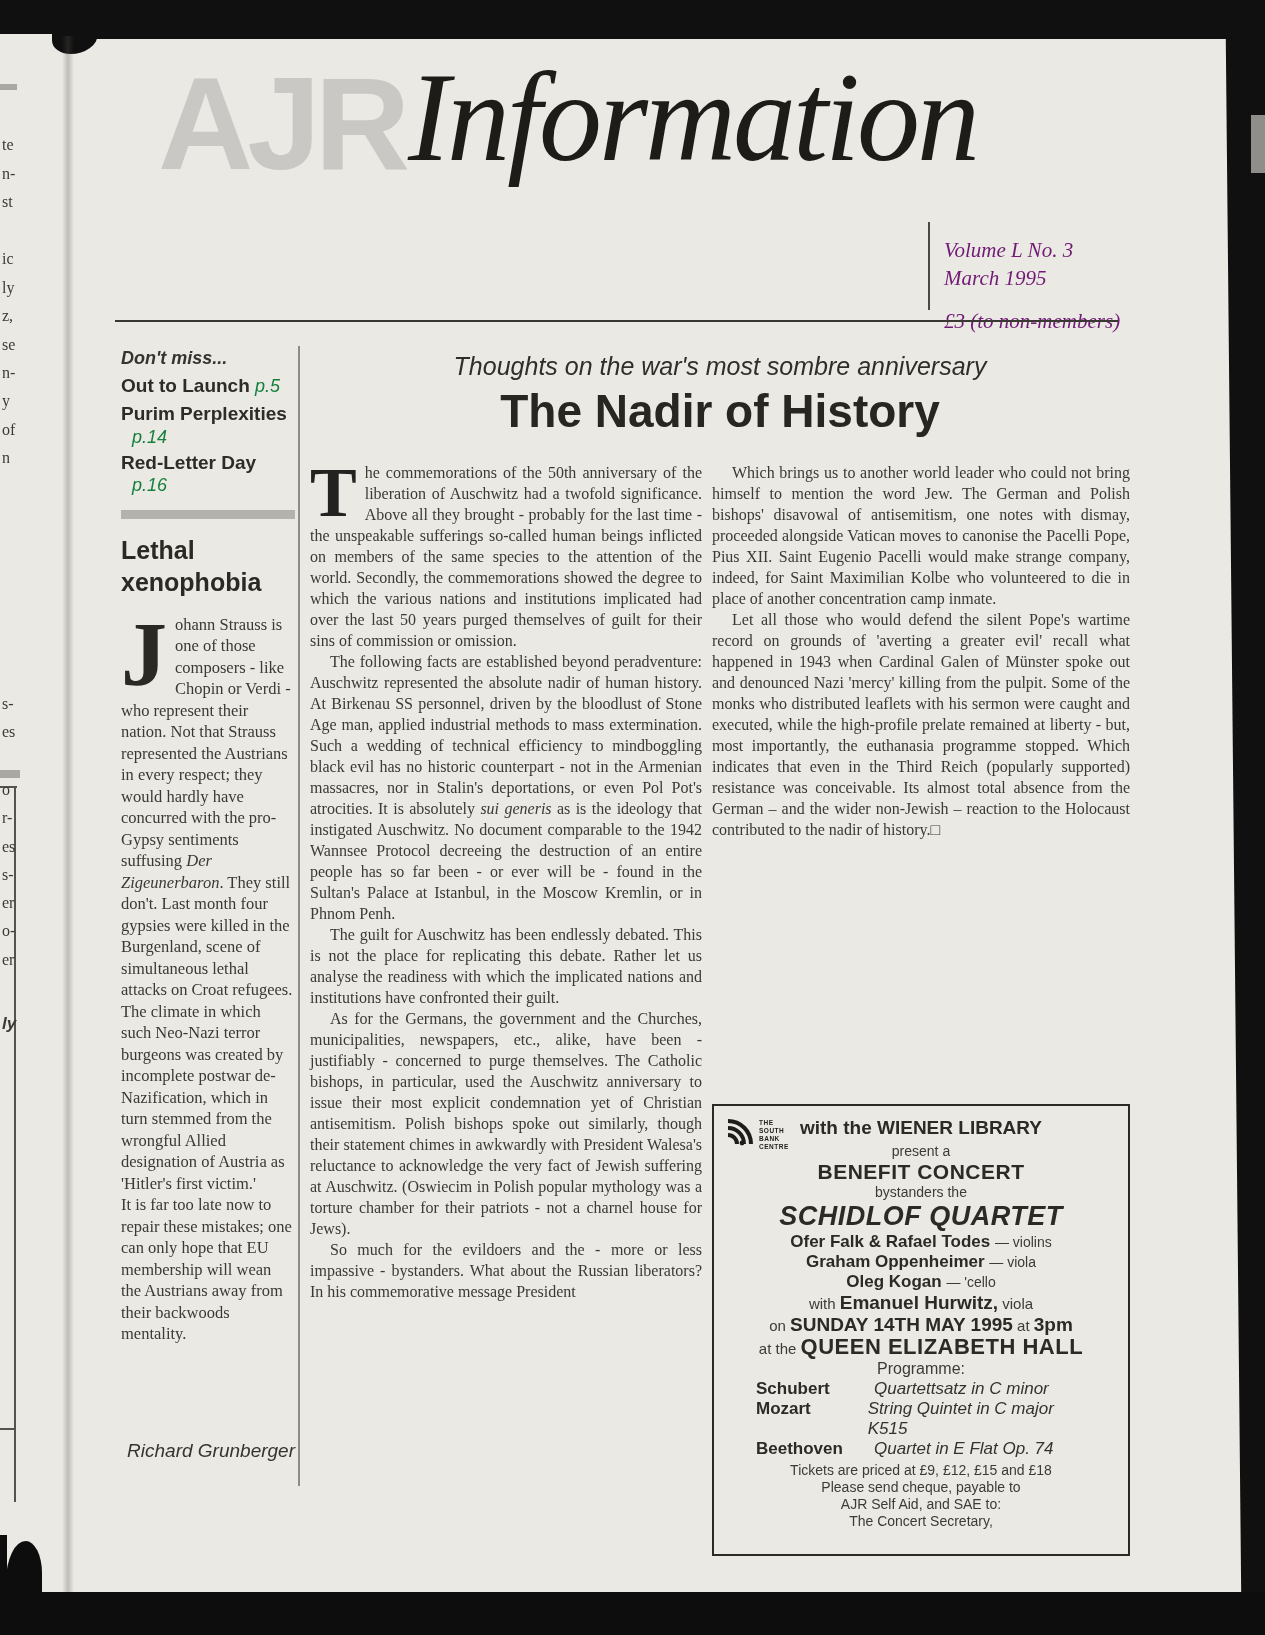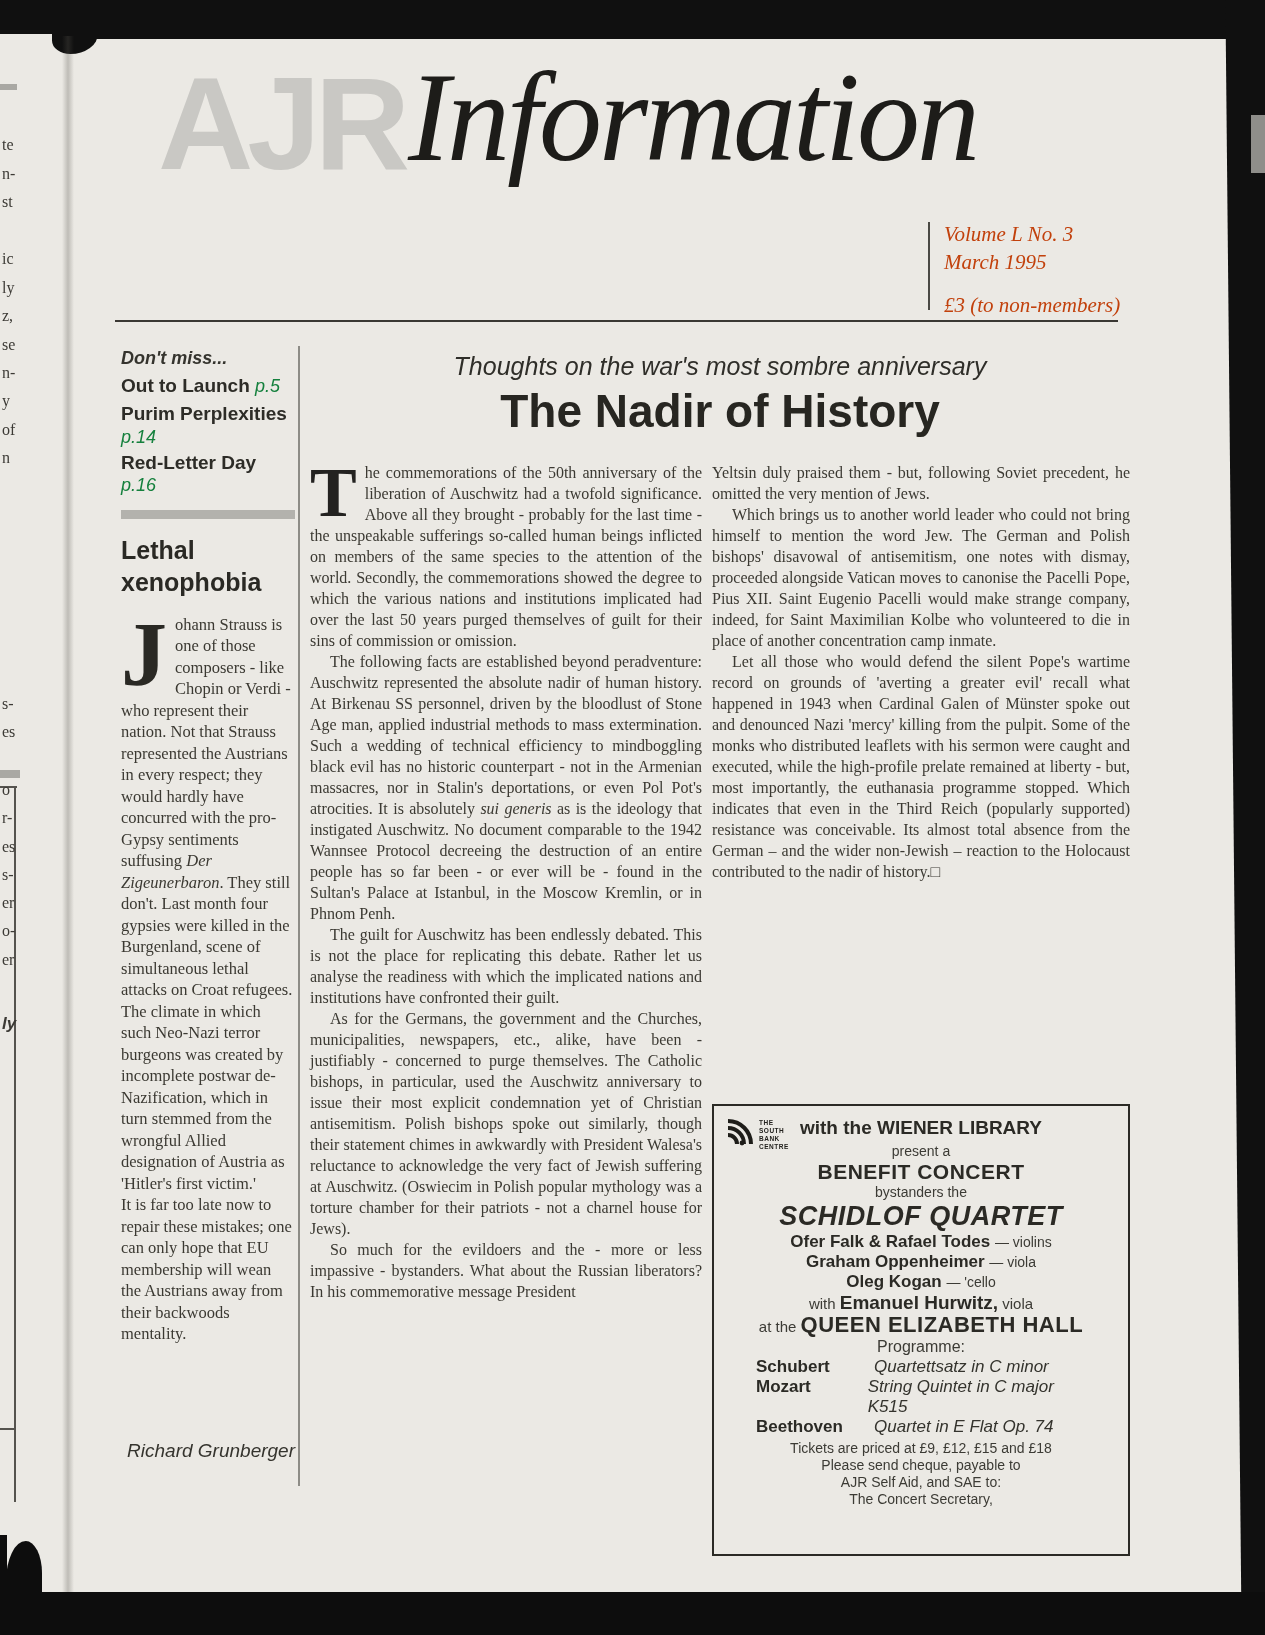--- a/index.html
+++ b/index.html
@@ -25,29 +25,29 @@
   .facing-box-v{position:absolute;left:14px;top:786px;width:2px;height:716px;background:#55534e;}
   .facing-box-b{position:absolute;left:0;top:1428px;width:16px;height:2px;background:#55534e;}
   .frag{position:absolute;left:2px;font:16px "Liberation Serif",serif;color:#3c3a35;}
   .frag-i{font:italic 700 17px "Liberation Sans",sans-serif;}
   
   .ajr{position:absolute;left:158px;top:58px;font:700 132px/1 "Liberation Sans",sans-serif;
     color:#c9c8c4;letter-spacing:-6px;}
   .info-title{position:absolute;left:408px;top:42px;font:italic 400 126px/1.2 "Liberation Serif",serif;
     color:#1d1c19;letter-spacing:-3px;z-index:2;}
   .vol-line{position:absolute;left:928px;top:222px;width:2px;height:88px;background:#4a4944;}
-  .vol-block{position:absolute;left:944px;top:220px;font:italic 400 21px/1.35 "Liberation Serif",serif;color:#c2410c;}
+  .vol-block{position:absolute;left:944px;top:236px;font:italic 400 21px/1.35 "Liberation Serif",serif;color:#701a75;}
   .vol-price{margin-top:14px;}
   .rule-masthead{position:absolute;left:115px;top:320px;width:1003px;height:2px;background:#3a3833;}
   
   .sidebar{position:absolute;left:121px;top:346px;width:174px;}
   .dm-head{font:italic 700 18px/1.4 "Liberation Sans",sans-serif;color:#35342e;}
   .dm-item{font:700 19px/1.3 "Liberation Sans",sans-serif;color:#2d2c27;margin-top:3px;}
   .dm-page{font:italic 400 18px "Liberation Sans",sans-serif;color:#15803d;}
-  .dm-page.block{display:block;}
+  .dm-page.block{display:block;margin-left:11px;}
   .graybar{width:174px;height:9px;background:#b3b2ad;margin:14px 0 16px;}
   .sb-head{font:700 25px/1.25 "Liberation Sans",sans-serif;color:#2a2924;margin-bottom:16px;}
   .sb-body{font:16.5px/21.5px "Liberation Serif",serif;color:#3b3932;}
   .sb-body p{margin:0;}
   .sb-drop{float:left;font:700 92px/0.72 "Liberation Serif",serif;color:#2a2924;margin:7px 8px 0 0;}
   .sb-byline{position:absolute;left:121px;top:1440px;width:174px;text-align:right;
     font:italic 400 19px "Liberation Sans",sans-serif;color:#35342e;}
   .divider-v{position:absolute;left:298px;top:346px;width:2px;height:1140px;background:#8d8c86;}
   
   .kicker{position:absolute;left:310px;top:352px;width:820px;text-align:center;
@@ -166,21 +166,20 @@
 
 <div class="col col1">
   <p><span class="drop-t">T</span><span>he commemorations of the 50th anniversary of the liberation of Auschwitz had a twofold significance. Above all they brought - probably for the last time - the unspeakable sufferings so-called human beings inflicted on members of the same species to the attention of the world. Secondly, the commemorations showed the degree to which the various nations and institutions implicated had over the last 50 years purged themselves of guilt for their sins of commission or omission.</span></p>
   <p class="ind"><span>The following facts are established beyond peradventure: Auschwitz represented the absolute nadir of human history. At Birkenau SS personnel, driven by the bloodlust of Stone Age man, applied industrial methods to mass extermination. Such a wedding of technical efficiency to mindboggling black evil has no historic counterpart - not in the Armenian massacres, nor in Stalin's deportations, or even Pol Pot's atrocities. It is absolutely </span><span class="ital">sui generis</span><span> as is the ideology that instigated Auschwitz. No document comparable to the 1942 Wannsee Protocol decreeing the destruction of an entire people has so far been - or ever will be - found in the Sultan's Palace at Istanbul, in the Moscow Kremlin, or in Phnom Penh.</span></p>
   <p class="ind">The guilt for Auschwitz has been endlessly debated. This is not the place for replicating this debate. Rather let us analyse the readiness with which the implicated nations and institutions have confronted their guilt.</p>
   <p class="ind">As for the Germans, the government and the Churches, municipalities, newspapers, etc., alike, have been - justifiably - concerned to purge themselves. The Catholic bishops, in particular, used the Auschwitz anniversary to issue their most explicit condemnation yet of Christian antisemitism. Polish bishops spoke out similarly, though their statement chimes in awkwardly with President Walesa's reluctance to acknowledge the very fact of Jewish suffering at Auschwitz. (Oswiecim in Polish popular mythology was a torture chamber for their patriots - not a charnel house for Jews).</p>
   <p class="ind">So much for the evildoers and the - more or less impassive - bystanders. What about the Russian liberators? In his commemorative message President</p>
 </div>
 
 <div class="col col2">
-  <p>Yeltsin duly praised them - but, following Soviet precedent, he omitted the very mention of Jews.</p>
   <p class="ind">Which brings us to another world leader who could not bring himself to mention the word Jew. The German and Polish bishops' disavowal of antisemitism, one notes with dismay, proceeded alongside Vatican moves to canonise the Pacelli Pope, Pius XII. Saint Eugenio Pacelli would make strange company, indeed, for Saint Maximilian Kolbe who volunteered to die in place of another concentration camp inmate.</p>
   <p class="ind"><span>Let all those who would defend the silent Pope's wartime record on grounds of 'averting a greater evil' recall what happened in 1943 when Cardinal Galen of Münster spoke out and denounced Nazi 'mercy' killing from the pulpit. Some of the monks who distributed leaflets with his sermon were caught and executed, while the high-profile prelate remained at liberty - but, most importantly, the euthanasia programme stopped. Which indicates that even in the Third Reich (popularly supported) resistance was conceivable. Its almost total absence from the German – and the wider non-Jewish – reaction to the Holocaust contributed to the nadir of history.</span><span class="endmark">□</span></p>
 </div>
 
 <div class="advert">
   <div class="ad-logo">
     <svg width="30" height="30" viewBox="0 0 30 30">
       <g stroke="#1e1d19" stroke-width="4" fill="none">
         <path d="M2 6 A 22 22 0 0 1 24 28" transform="rotate(-90 14 15) translate(0 0)" opacity="0"></path>
         <path d="M2 5 A 23 23 0 0 1 25 28"></path>
@@ -198,20 +197,21 @@
   </div>
   <div class="ad-sub">with the WIENER LIBRARY</div>
   <div class="ad-present">present a</div>
   <div class="ad-benefit">BENEFIT CONCERT</div>
   <div class="ad-intro">bystanders the</div>
   <div class="ad-quartet">SCHIDLOF QUARTET</div>
   <div class="ad-perf"><span>Ofer Falk &amp; Rafael Todes </span><span class="ad-inst">— violins</span></div>
   <div class="ad-perf"><span>Graham Oppenheimer </span><span class="ad-inst">— viola</span></div>
   <div class="ad-perf"><span>Oleg Kogan </span><span class="ad-inst">— 'cello</span></div>
   <div class="ad-line mt"><span>with </span><b>Emanuel Hurwitz,</b><span> viola</span></div>
+  <div class="ad-line"><span>on </span><b>SUNDAY 14TH MAY 1995</b><span> at </span><b>3pm</b></div>
   <div class="ad-line"><span>at the </span><b class="big">QUEEN ELIZABETH HALL</b></div>
   <div class="ad-prog-label">Programme:</div>
   <div class="ad-prog">
     <div class="ad-prog-row">
         <span class="ad-composer">Schubert</span>
         <span class="ad-work">Quartettsatz in C minor</span>
       </div>
     <div class="ad-prog-row">
         <span class="ad-composer">Mozart</span>
         <span class="ad-work">String Quintet in C major K515</span>

